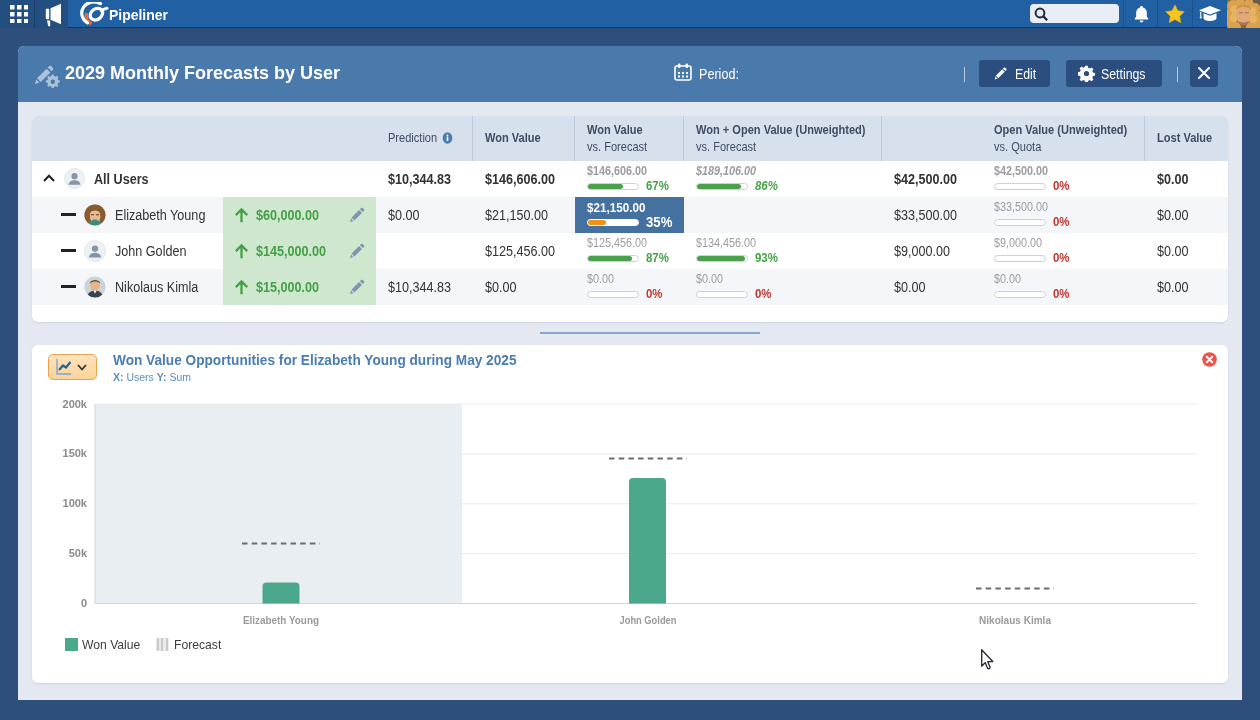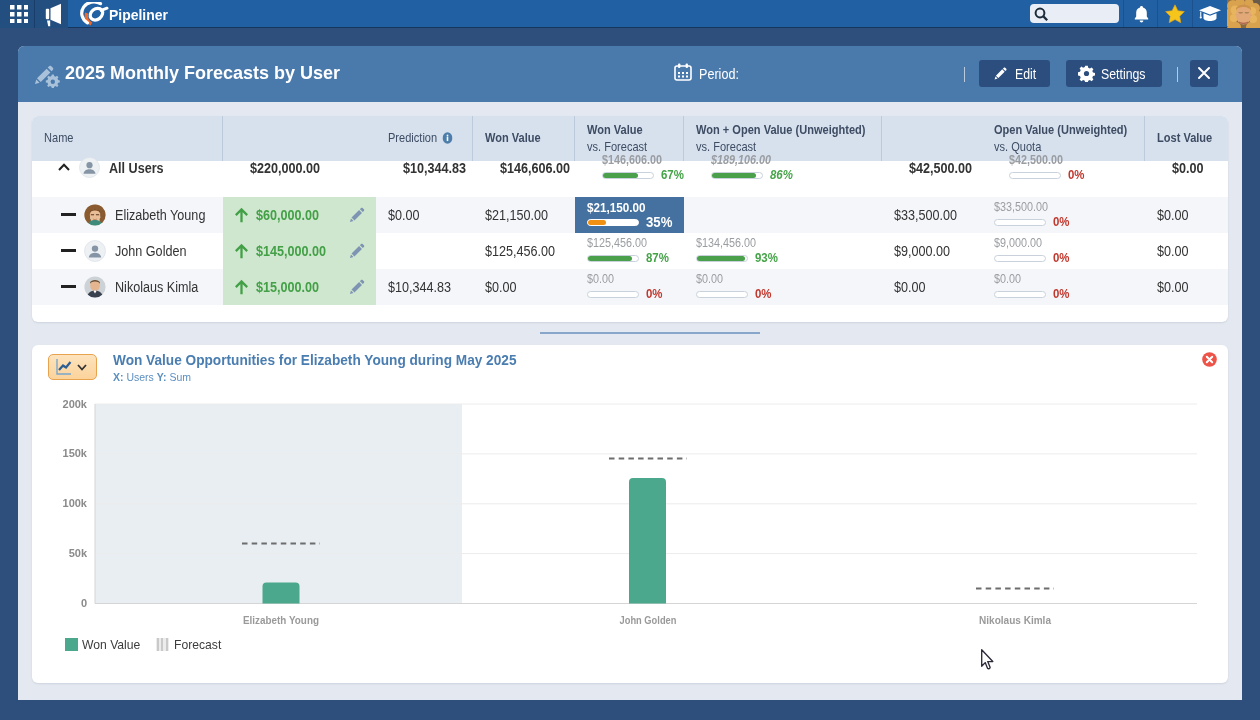--- a/index.html
+++ b/index.html
@@ -151,21 +151,21 @@
 
 <div id="panel">
   <div id="band">
     <svg class="abs" style="left:14px;top:16px;" width="28" height="26" viewBox="0 0 28 26">
       <g fill="#a9c2da">
         <path transform="translate(0.5,1.5) scale(1.28)" d="M11.06 4.02 L13.98 6.94 L6.44 14.48 L3.52 11.56 Z M14.8 6.12 L11.88 3.2 L13.0 2.08 C13.45 1.63 14.2 1.63 14.65 2.08 L15.92 3.35 C16.37 3.8 16.37 4.55 15.92 5.0 Z M2.98 12.5 L5.5 15.02 L1.9 16.1 Z"></path>
         <path transform="translate(12.6,11.8)" d="M7.2 0.6 h2.0 l0.35 1.7 l1.45 0.6 l1.45-0.95 l1.4 1.4 l-0.95 1.45 l0.6 1.45 l1.7 0.35 v2.0 l-1.7 0.35 l-0.6 1.45 l0.95 1.45 l-1.4 1.4 l-1.45-0.95 l-1.45 0.6 l-0.35 1.7 h-2.0 l-0.35-1.7 l-1.45-0.6 l-1.45 0.95 l-1.4-1.4 l0.95-1.45 l-0.6-1.45 l-1.7-0.35 v-2.0 l1.7-0.35 l0.6-1.45 l-0.95-1.45 l1.4-1.4 l1.45 0.95 l1.45-0.6 Z"></path>
       </g>
       <circle cx="20.8" cy="19.7" r="2.2" fill="#4a79ac"></circle>
     </svg>
-    <div id="title">2025 Monthly Forecasts by User</div>
+    <div id="title">2029 Monthly Forecasts by User</div>
     <svg class="abs" style="left:656px;top:17px;" width="18" height="19" viewBox="0 0 18 19">
       <rect x="1" y="3" width="16" height="14" rx="2" fill="none" stroke="#fff" stroke-width="1.6"></rect>
       <rect x="4" y="0.5" width="2.4" height="4.5" rx="1" fill="#fff"></rect>
       <rect x="11.6" y="0.5" width="2.4" height="4.5" rx="1" fill="#fff"></rect>
       <g fill="#fff">
         <rect x="4" y="9" width="2" height="2"></rect>
           <rect x="8" y="9" width="2" height="2"></rect>
           <rect x="12" y="9" width="2" height="2"></rect>
         <rect x="4" y="12.5" width="2" height="2"></rect>
           <rect x="8" y="12.5" width="2" height="2"></rect>
@@ -192,23 +192,20 @@
       <svg class="abs" style="left:7px;top:6px;" width="14" height="14" viewBox="0 0 14 14">
         <path d="M2 2 L12 12 M12 2 L2 12" stroke="#fff" stroke-width="2" stroke-linecap="round"></path>
       </svg>
     </div>
   </div>
   <div id="divider" style="left:522px;top:286px;width:220px;"></div>
 </div>
 
 <div id="tcard">
   <div id="thead">
-    <div class="hcell" style="left:0;width:191px;">
-        <div class="t" style="top:14px;">Name</div>
-      </div>
     <div class="hcell" style="left:344px;width:97px;">
         <div class="t" style="top:14px;">Prediction
       <svg width="12" height="12" viewBox="0 0 13 13" style="vertical-align:-2px;margin-left:3px;">
             <circle cx="6.5" cy="6.5" r="6.3" fill="#4d7dab"></circle>
             <rect x="5.5" y="5.4" width="2" height="4.4" fill="#fff"></rect>
             <rect x="5.5" y="2.9" width="2" height="2" fill="#fff"></rect>
           </svg>
     </div>
       </div>
     <div class="hcell" style="left:441px;width:102px;">
@@ -224,35 +221,32 @@
       </div>
     <div class="hcell" style="left:1113px;width:83px;border-right:none;">
         <div class="t" style="top:14px;font-weight:bold;">Lost Value</div>
       </div>
     <div class="hcell" style="left:950px;width:163px;">
         <div class="t" style="top:6px;font-weight:bold;">Open Value (Unweighted)</div>
         <div class="t" style="top:23px;">vs. Quota</div>
       </div>
   </div>
 
-  <div class="row" style="top:34px;margin-left:15px;">
+  <div class="row" style="top:45px;">
     <div class="cell" style="left:0;width:191px;">
       <svg class="abs" style="left:11px;top:13px;" width="12" height="8" viewBox="0 0 12 8">
           <path d="M1 7 L6 1.8 L11 7" fill="none" stroke="#222" stroke-width="2"></path>
         </svg>
       <svg class="abs" style="left:32px;top:7px;" width="21" height="21" viewBox="0 0 21 21">
         <circle cx="10.5" cy="10.5" r="10" fill="#eef1f4" stroke="#dde2e8" stroke-width="0.8"></circle>
         <circle cx="10.5" cy="8.2" r="3.1" fill="#8595a5"></circle>
         <path d="M4.5 16.8 C5 13.5 7.5 12.3 10.5 12.3 C13.5 12.3 16 13.5 16.5 16.8 Z" fill="#8595a5"></path>
       </svg>
       <div class="cv" style="left:62px;font-weight:bold;">All Users</div>
     </div>
-    <div class="cell" style="left:191px;width:153px;">
-        <div class="cv" style="font-weight:bold;">$220,000.00</div>
-      </div>
     <div class="cell" style="left:344px;width:97px;">
         <div class="cv" style="font-weight:bold;">$10,344.83</div>
       </div>
     <div class="cell" style="left:441px;width:102px;">
         <div class="cv" style="font-weight:bold;">$146,606.00</div>
       </div>
     <div class="cell" style="left:543px;width:109px;">
       <div class="v2 gray" style="font-weight:bold;">$146,606.00</div>
       <div class="pbar">
           <div class="pfill" style="width:35px;"></div>

